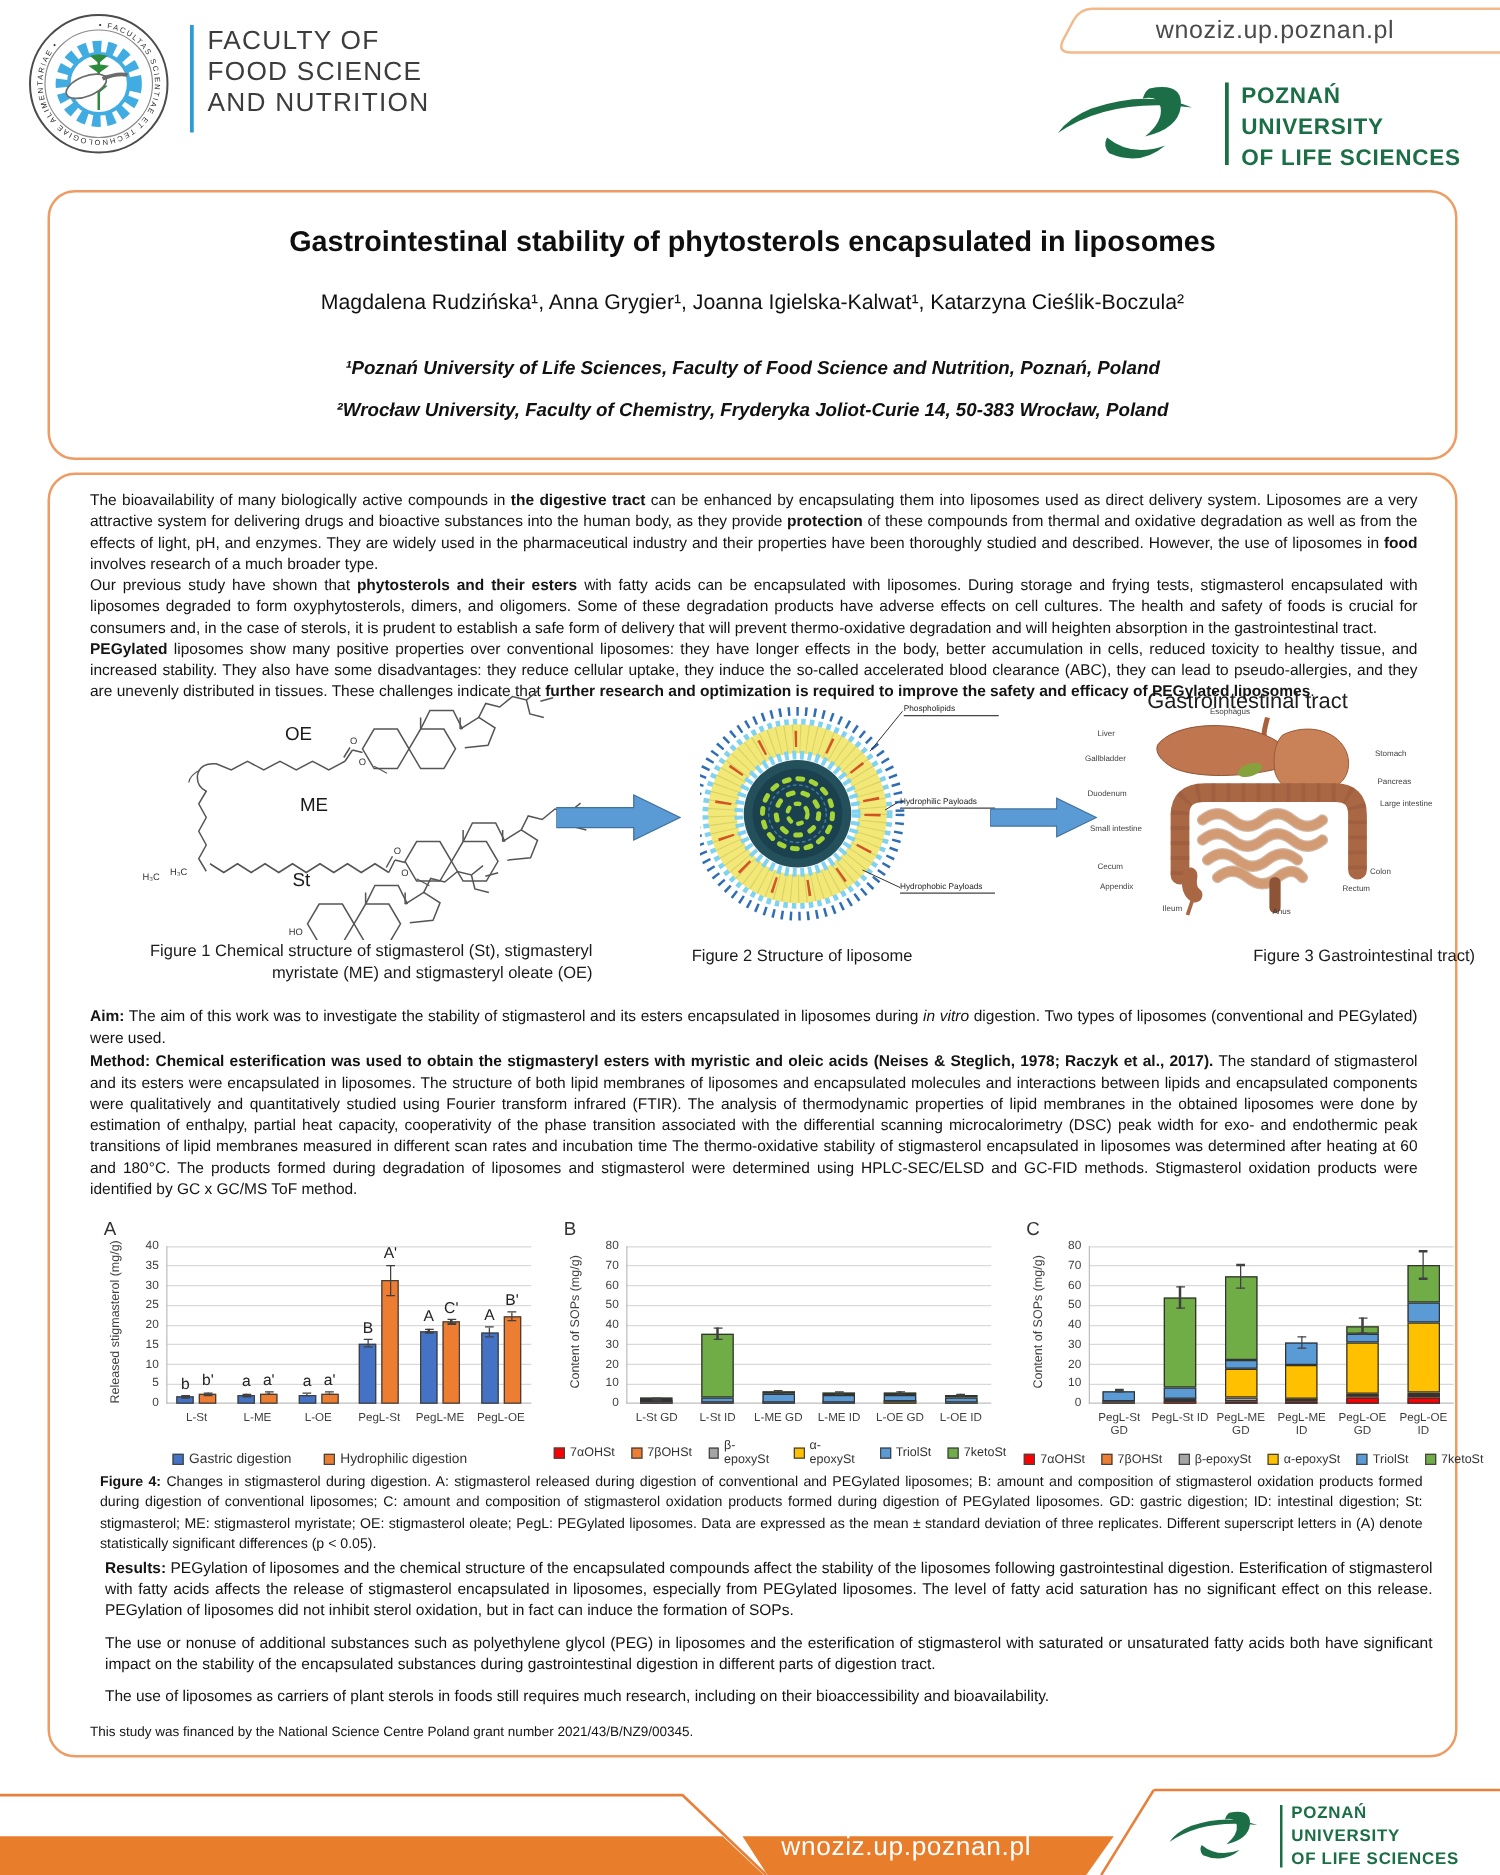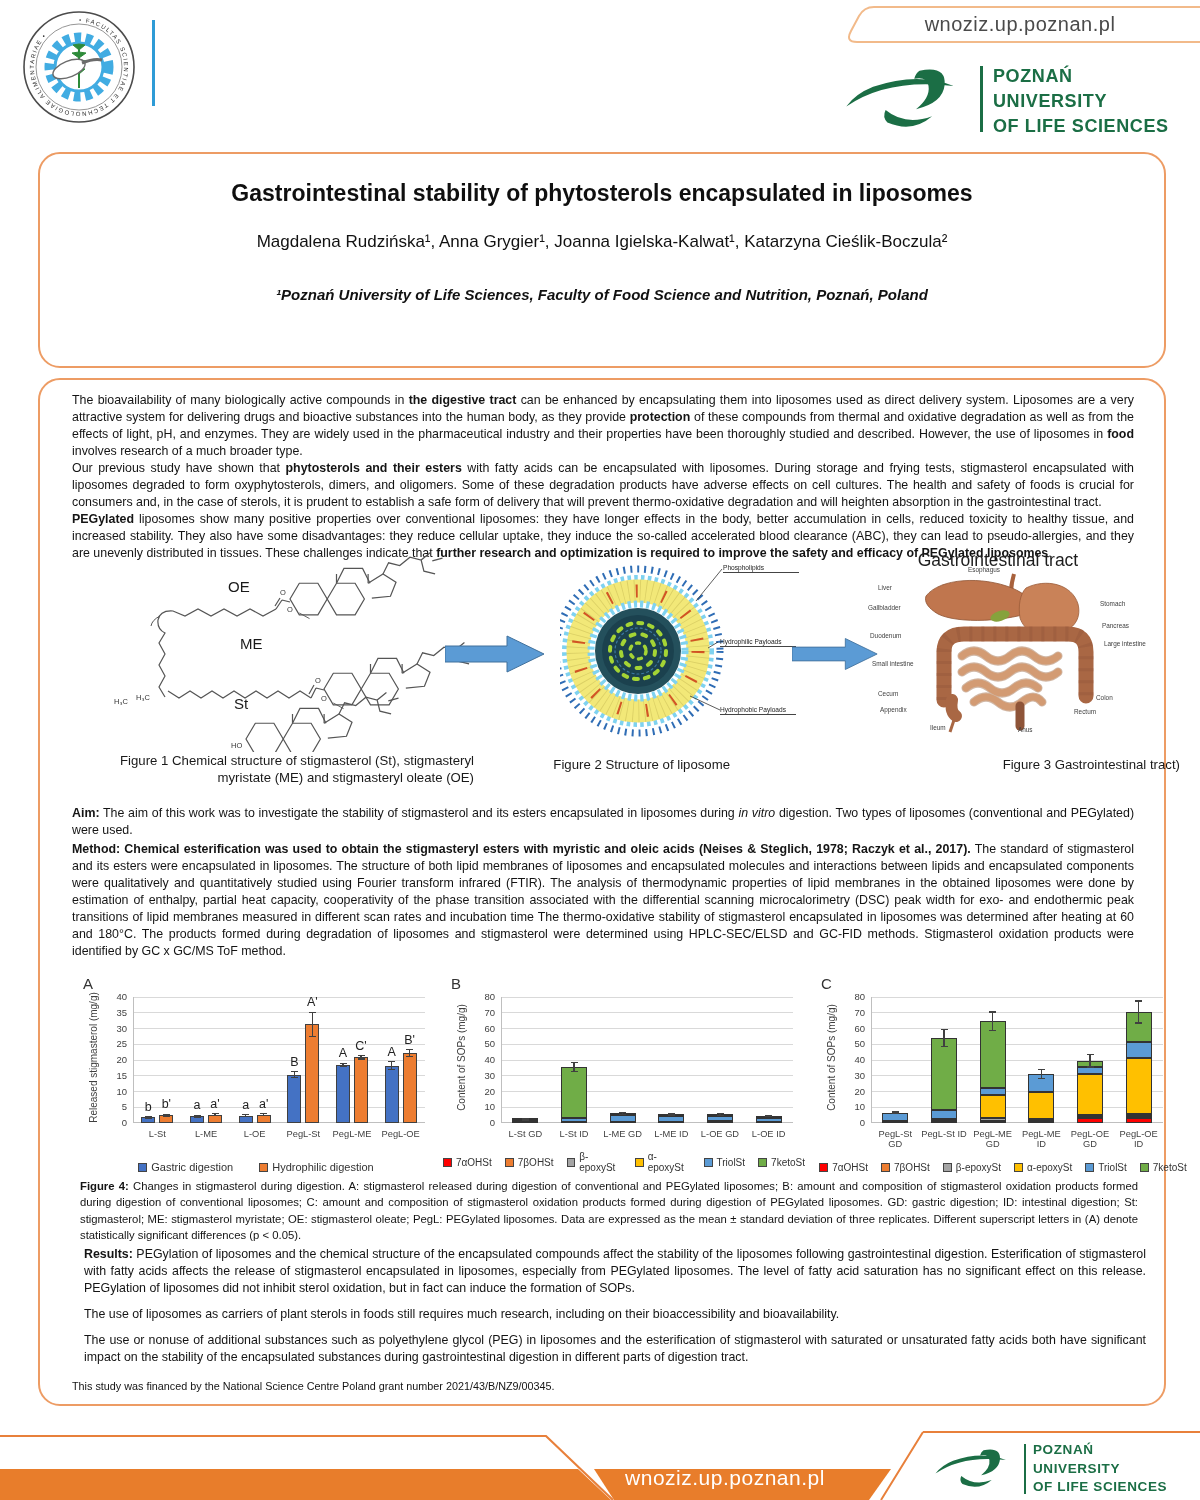--- a/index.html
+++ b/index.html
@@ -116,20 +116,25 @@
     <g stroke="#2E8B3A" fill="#2E8B3A">
       <path d="M57,36 v42" stroke-width="2" fill="none"></path>
       <path d="M57,40 l-6,-5 l6,-1 l6,1 Z M57,48 l-7,-5 l7,-1 l7,1 Z M57,56 l-7,-5 l7,-1 l7,1 Z M57,64 l-6,-5 l6,-1 l6,1 Z"></path>
     </g>
     <g>
       <ellipse cx="47" cy="59" rx="17" ry="8" fill="#fff" stroke="#6b6b6b" stroke-width="1.4" transform="rotate(-22 47 59)"></ellipse>
       <path d="M60,53 Q72,48 80,50" fill="none" stroke="#6b6b6b" stroke-width="3"></path>
     </g>
   </svg>
   <div class="abs blue-divider"></div>
+  <div class="abs faculty-name">
+    <div>FACULTY OF</div>
+    <div>FOOD SCIENCE</div>
+    <div>AND NUTRITION</div>
+  </div>
 
   <svg class="abs url-badge-shape" viewBox="0 0 1200 60">
     <path d="M1200,7 H874 Q864,7 859,16 L851,31 Q845,42 857,42 H1200" fill="none" stroke="#F2BA8A" stroke-width="2"></path>
   </svg>
   <div class="abs url-badge-text">wnoziz.up.poznan.pl</div>
 
   <div class="abs uni-header">
     <svg class="uni-mark" viewBox="0 0 140 85">
         <use href="#uniMark"></use>
       </svg>
@@ -138,20 +143,21 @@
       <div>POZNAŃ</div>
       <div>UNIVERSITY</div>
       <div>OF LIFE SCIENCES</div>
     </div>
   </div>
 
   <div class="abs title-box">
     <div class="poster-title">Gastrointestinal stability of phytosterols encapsulated in liposomes</div>
     <div class="authors">Magdalena Rudzińska¹, Anna Grygier¹, Joanna Igielska-Kalwat¹, Katarzyna Cieślik-Boczula²</div>
     <div class="affil affil1">¹Poznań University of Life Sciences, Faculty of Food Science and Nutrition, Poznań, Poland</div>
+    <div class="affil affil2">²Wrocław University, Faculty of Chemistry, Fryderyka Joliot-Curie 14, 50-383 Wrocław, Poland</div>
   </div>
 
   <div class="abs main-box">
 
     <div class="intro body-text">
       <p><span>The bioavailability of many biologically active compounds in </span><span style="font-weight: 700;">the digestive tract</span><span> can be enhanced by encapsulating them into liposomes used as direct delivery system. Liposomes are a very attractive system for delivering drugs and bioactive substances into the human body, as they provide </span><span style="font-weight: 700;">protection</span><span> of these compounds from thermal and oxidative degradation as well as from the effects of light, pH, and enzymes. They are widely used in the pharmaceutical industry and their properties have been thoroughly studied and described. However, the use of liposomes in </span><span style="font-weight: 700;">food</span><span> involves research of a much broader type.</span></p>
       <p><span>Our previous study have shown that </span><span style="font-weight: 700;">phytosterols and their esters</span><span> with fatty acids can be encapsulated with liposomes. During storage and frying tests, stigmasterol encapsulated with liposomes degraded to form oxyphytosterols, dimers, and oligomers. Some of these degradation products have adverse effects on cell cultures. The health and safety of foods is crucial for consumers and, in the case of sterols, it is prudent to establish a safe form of delivery that will prevent thermo-oxidative degradation and will heighten absorption in the gastrointestinal tract.</span></p>
       <p><span style="font-weight: 700;">PEGylated</span><span> liposomes show many positive properties over conventional liposomes: they have longer effects in the body, better accumulation in cells, reduced toxicity to healthy tissue, and increased stability. They also have some disadvantages: they reduce cellular uptake, they induce the so-called accelerated blood clearance (ABC), they can lead to pseudo-allergies, and they are unevenly distributed in tissues. These challenges indicate that </span><span style="font-weight: 700;">further research and optimization is required to improve the safety and efficacy of PEGylated liposomes</span><span>.</span></p>
     </div>
 
@@ -579,22 +585,22 @@
             <div class="swatch" style="background: rgb(112, 173, 71);"></div>
             <span>7ketoSt</span>
           </div>
         </div>
     </div>
 
     <div class="fig4cap"><span style="font-weight: 700;">Figure 4:</span><span> Changes in stigmasterol during digestion. A: stigmasterol released during digestion of conventional and PEGylated liposomes; B: amount and composition of stigmasterol oxidation products formed during digestion of conventional liposomes; C: amount and composition of stigmasterol oxidation products formed during digestion of PEGylated liposomes. GD: gastric digestion; ID: intestinal digestion; St: stigmasterol; ME: stigmasterol myristate; OE: stigmasterol oleate; PegL: PEGylated liposomes. Data are expressed as the mean ± standard deviation of three replicates. Different superscript letters in (A) denote statistically significant differences (p &lt; 0.05).</span></div>
 
     <div class="results body-text">
       <p><span style="font-weight: 700;">Results:</span><span> PEGylation of liposomes and the chemical structure of the encapsulated compounds affect the stability of the liposomes following gastrointestinal digestion. Esterification of stigmasterol with fatty acids affects the release of stigmasterol encapsulated in liposomes, especially from PEGylated liposomes. The level of fatty acid saturation has no significant effect on this release. PEGylation of liposomes did not inhibit sterol oxidation, but in fact can induce the formation of SOPs.</span></p>
+      <p><span>The use or nonuse of additional substances such as polyethylene glycol (PEG) in liposomes and the esterification of stigmasterol with saturated or unsaturated fatty acids both have significant impact on the stability of the encapsulated substances during gastrointestinal digestion in different parts of digestion tract.</span></p>
       <p><span>The use of liposomes as carriers of plant sterols in foods still requires much research, including on their bioaccessibility and bioavailability.</span></p>
-      <p><span>The use or nonuse of additional substances such as polyethylene glycol (PEG) in liposomes and the esterification of stigmasterol with saturated or unsaturated fatty acids both have significant impact on the stability of the encapsulated substances during gastrointestinal digestion in different parts of digestion tract.</span></p>
     </div>
 
     <div class="funding">This study was financed by the National Science Centre Poland grant number 2021/43/B/NZ9/00345.</div>
   </div>
 
   <div class="abs footer">
     <svg width="1200" height="100" viewBox="0 0 1200 100" style="position:absolute;left:0;top:0">
       <path d="M0,36 H546 L613,100" fill="none" stroke="#E8803B" stroke-width="2.2"></path>
       <polygon points="0,69 578,69 611,100 0,100" fill="#E87D2B"></polygon>
       <polygon points="594,69 891,69 869,100 614,100" fill="#E87D2B"></polygon>

